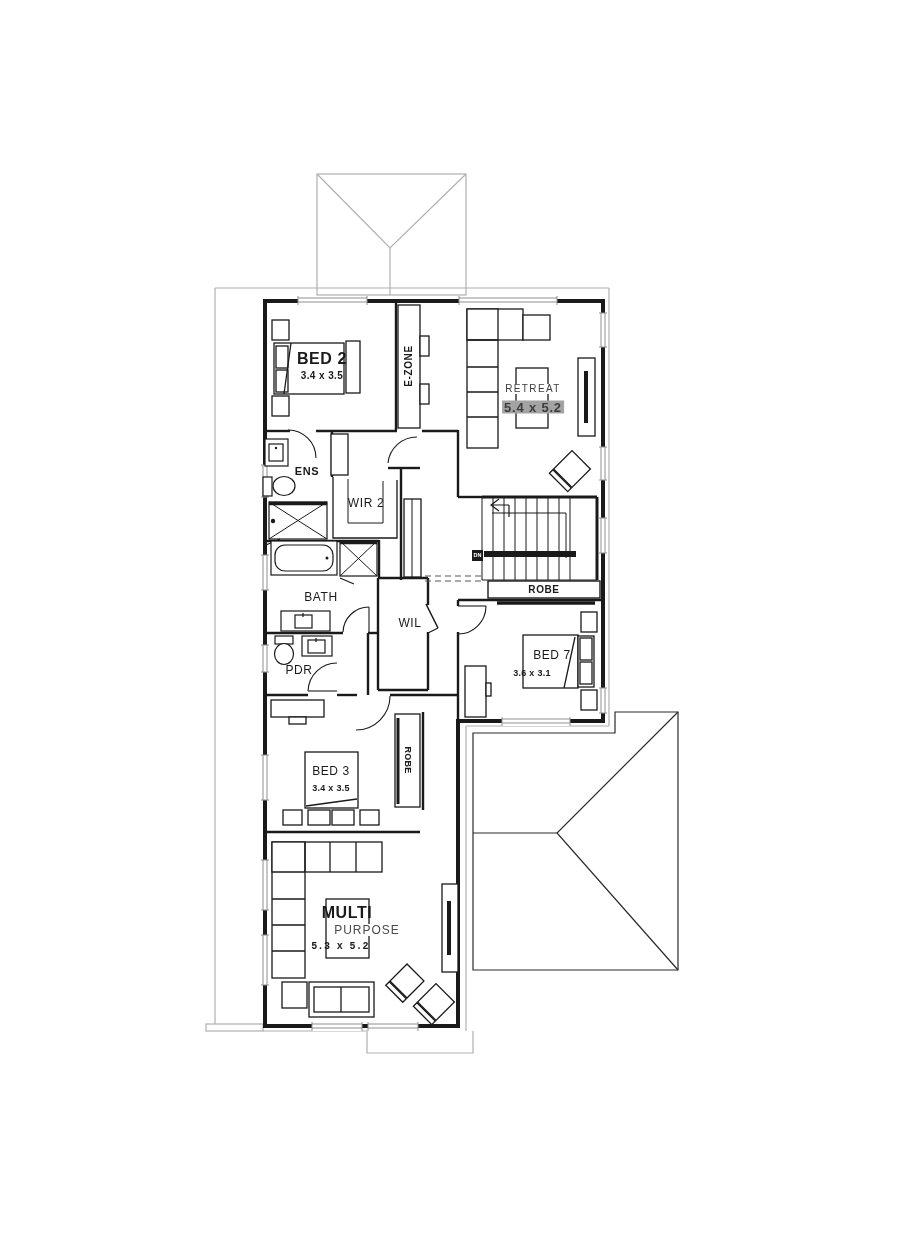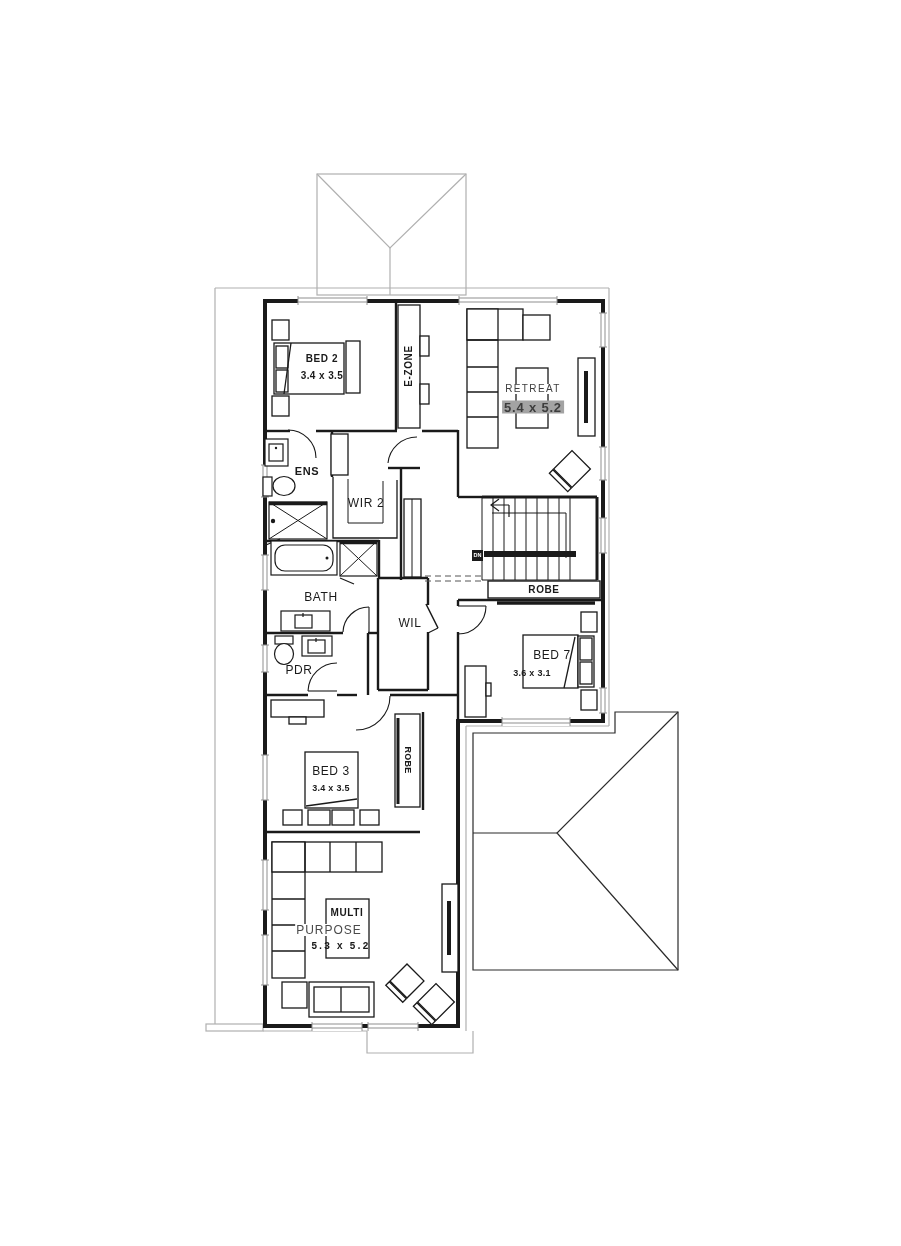--- a/index.html
+++ b/index.html
@@ -3,21 +3,21 @@
 <meta charset="utf-8">
 <style>
   html,body{margin:0;padding:0;background:#fff;}
   .canvas{position:relative;width:901px;height:1246px;background:#fff;overflow:hidden;
           font-family:"Liberation Sans",sans-serif;}
   .canvas svg{position:absolute;left:0;top:0;}
   .lbl{position:absolute;transform:translate(-50%,-50%);white-space:nowrap;
        color:#1a1a1a;letter-spacing:.6px;line-height:1;}
   .rot-ccw{transform:translate(-50%,-50%) rotate(-90deg);}
   .rot-cw{transform:translate(-50%,-50%) rotate(90deg);}
-  .b13{font-size:10px;font-weight:700;}
+  .b13{font-size:16px;font-weight:700;}
   .b12{font-size:12px;font-weight:400;}
   .b11{font-size:11px;font-weight:700;}
   .b10{font-size:10px;font-weight:700;}
   .b9{font-size:9px;font-weight:700;letter-spacing:.3px;}
   .dim10{font-size:10px;font-weight:700;letter-spacing:.4px;}
   .dim9{font-size:9px;font-weight:700;letter-spacing:.3px;}
   .lt14{font-size:10px;font-weight:400;color:#3d3d3d;letter-spacing:1.4px;background:#fff;padding:0 2px;}
   .lt12{font-size:12px;font-weight:400;color:#4a4a4a;letter-spacing:1px;background:#fff;padding:0 1px;}
   .ltdim11{font-size:13px;font-weight:700;color:#3d3d3d;letter-spacing:.8px;background:#a3a3a3;padding:0 2px;}
   .dn{font-size:5.5px;font-weight:700;color:#fff;letter-spacing:0;}
@@ -338,17 +338,17 @@
   <div class="lbl b12" style="left:321px;top:597px;">BATH</div>
   <div class="lbl b12" style="left:410px;top:623px;">WIL</div>
   <div class="lbl b12" style="left:299px;top:670px;">PDR</div>
   <div class="lbl b10" style="left:544px;top:590px;">ROBE</div>
   <div class="lbl b12" style="left:552px;top:655px;">BED 7</div>
   <div class="lbl dim9" style="left:532px;top:673px;text-align:center;">3.6 x 3.1</div>
   <div class="lbl b12" style="left:331px;top:771px;">BED 3</div>
   <div class="lbl dim9" style="left:331px;top:788px;">3.4 x 3.5</div>
   <div class="lbl b9 rot-cw" style="left:407px;top:760px;">ROBE</div>
   <div class="lbl b13" style="left:347px;top:913px;">MULTI</div>
-  <div class="lbl lt12" style="left:329px;top:930px;text-align:center;">PURPOSE</div>
+  <div class="lbl lt12" style="left:367px;top:930px;text-align:center;">PURPOSE</div>
   <div class="lbl dim10" style="left:340px;top:947px;font-family:Liberation Mono, monospace;">5.3 x 5.2</div>
   <div class="lbl dn" style="left:477.5px;top:555.5px;">DN</div>
 
 </div>
 
 </body></html>

